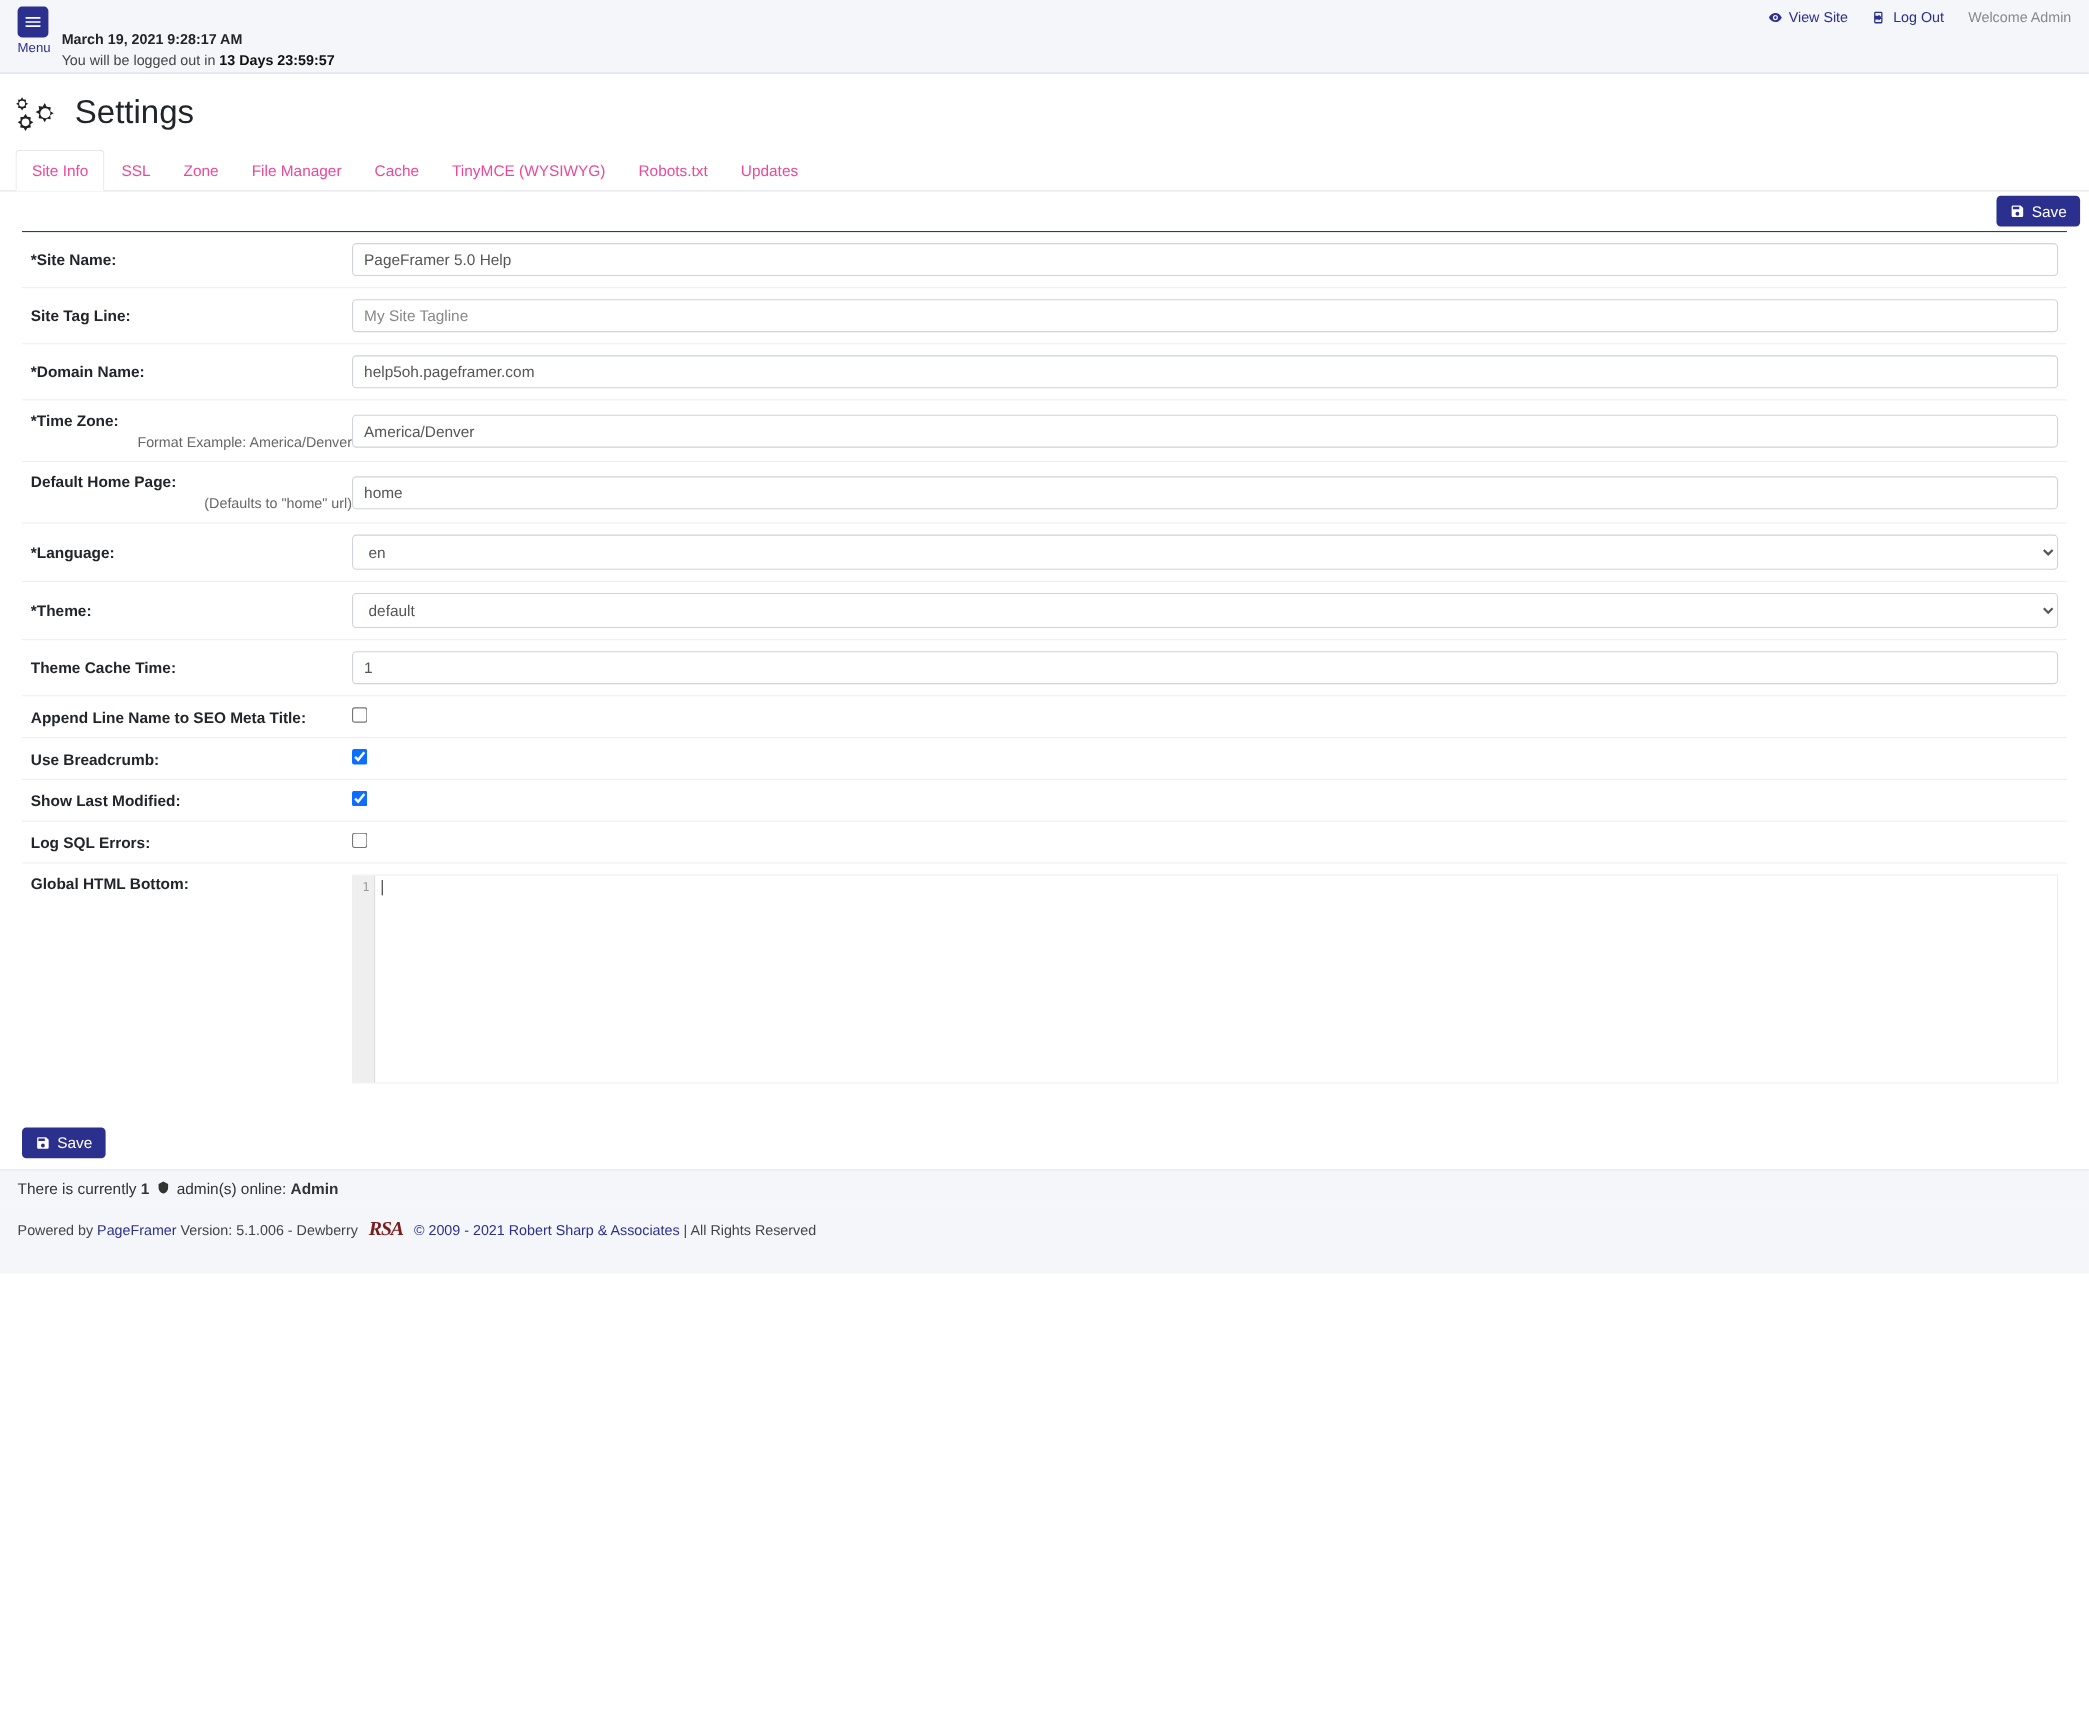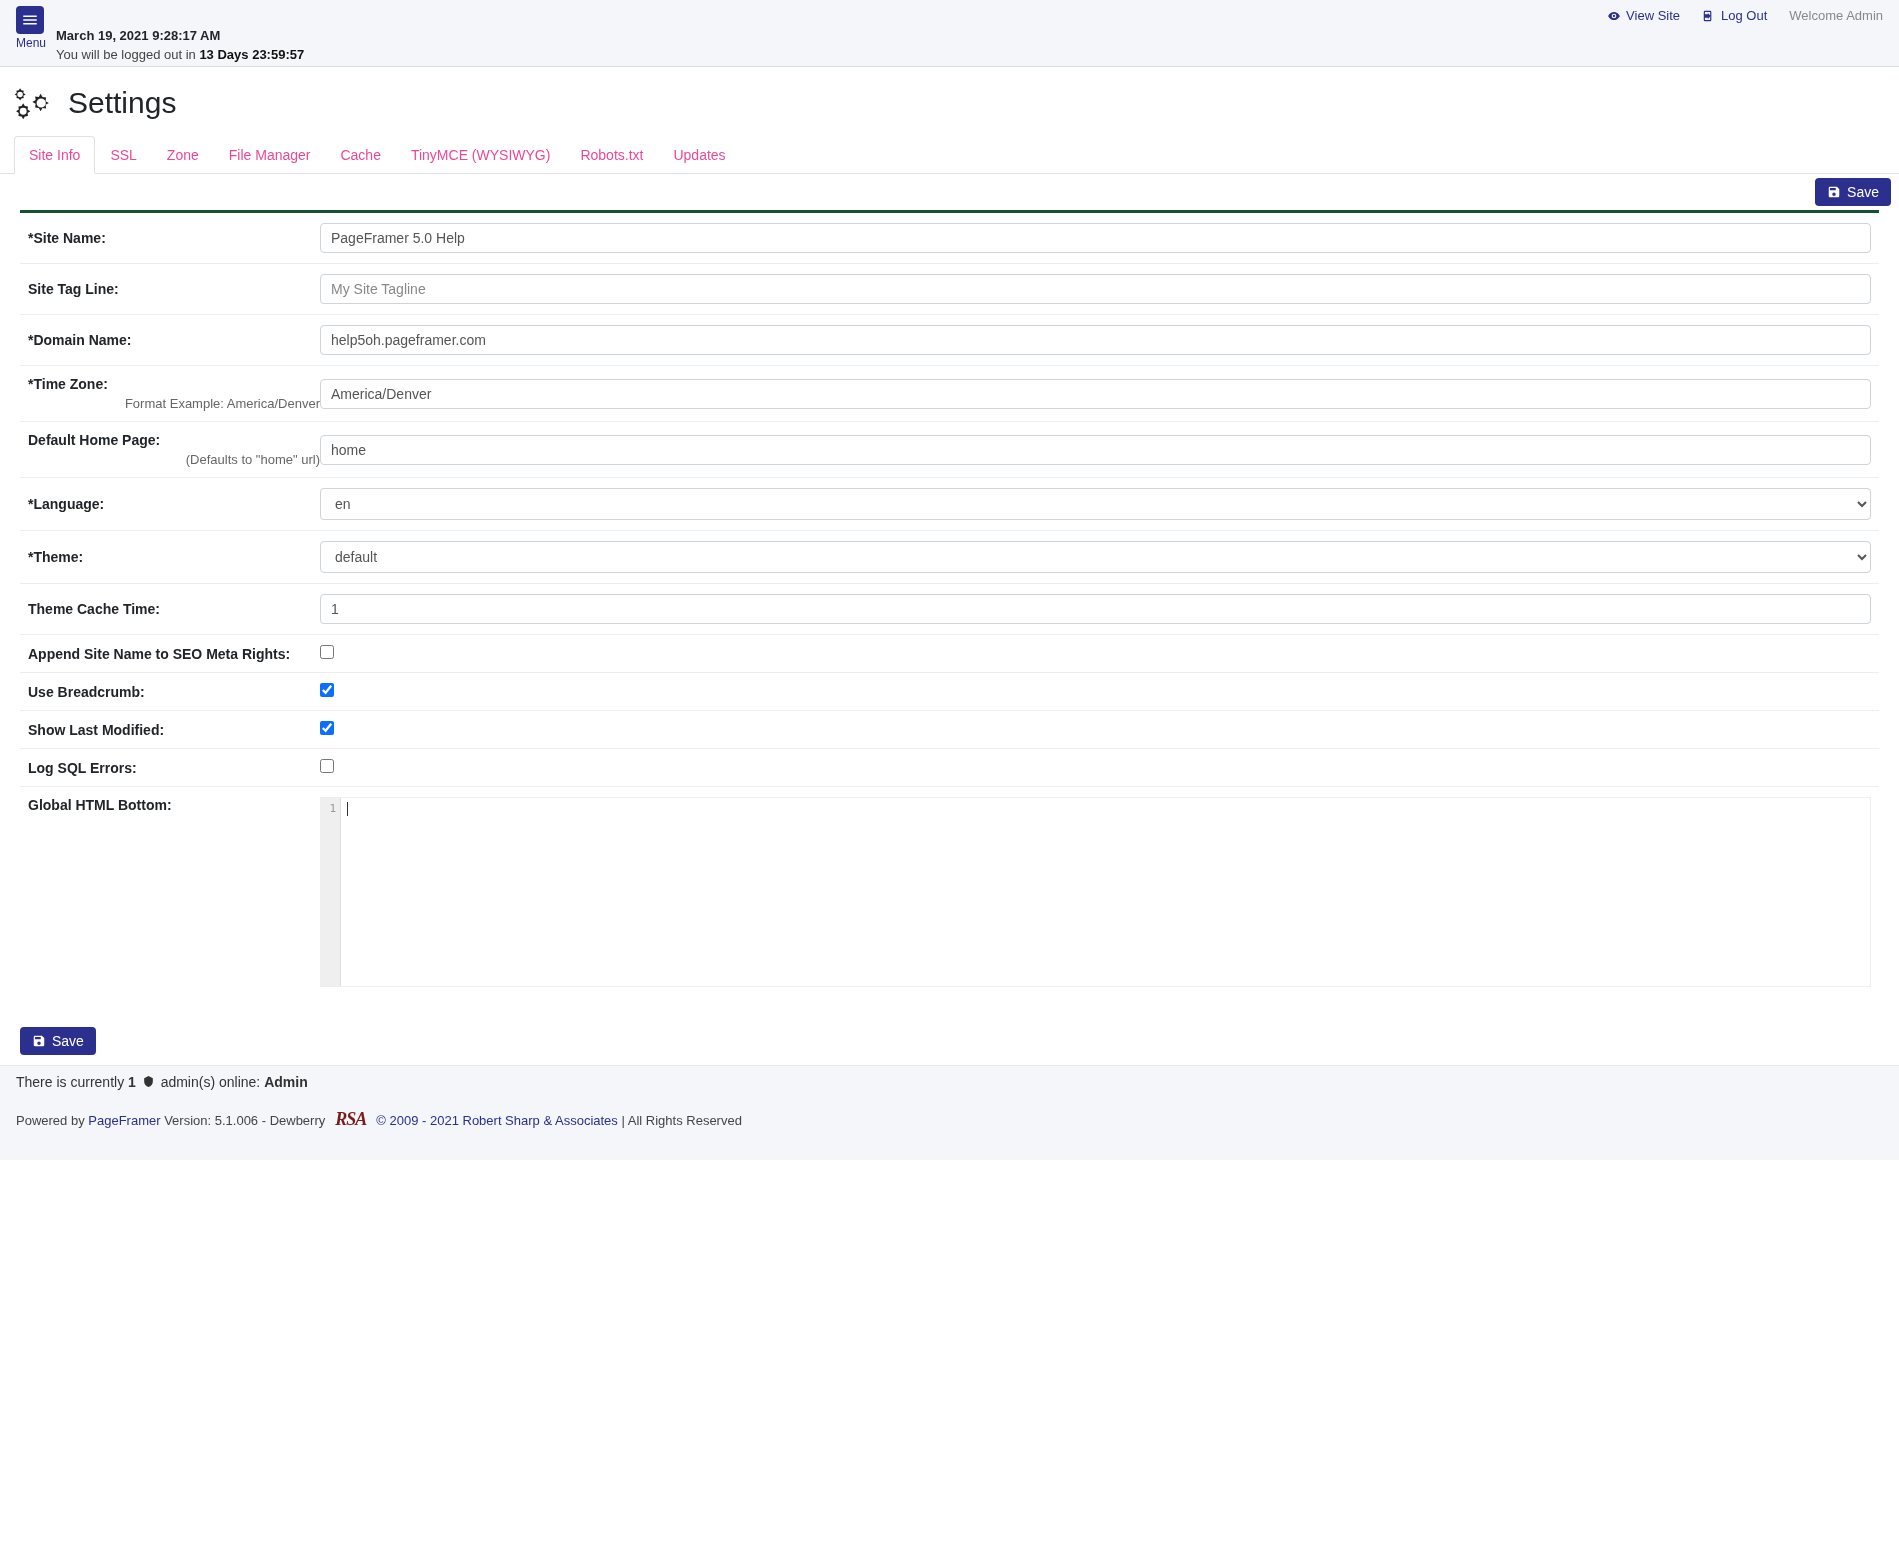--- a/index.html
+++ b/index.html
@@ -80,21 +80,21 @@
     display:inline-flex; gap:6px; align-items:center;
   }
 
   .form-area { padding: 0 20px 20px 20px; }
   .row {
     display:flex;
     border-top:1px solid #eceff2;
     padding:10px 0;
     align-items:center;
   }
-  .row:first-child { border-top:3px solid #14532d; }
+  .row:first-child { border-top:1px solid #14532d; }
   .lbl {
     width:300px;
     flex-shrink:0;
     font-weight:700;
     font-size:14px;
     padding-left:8px;
   }
   .lbl .sub { display:block; font-weight:400; color:#666; font-size:13px; margin-top:4px;text-align:right;}
   .ctl { flex:1; padding-right:8px;}
   input[type=text], select {
@@ -268,21 +268,21 @@
     <div class="lbl">*Theme:</div>
     <div class="ctl"><select><option>default</option></select></div>
   </div>
 
   <div class="row">
     <div class="lbl">Theme Cache Time:</div>
     <div class="ctl"><input type="text" value="1" style=""></div>
   </div>
 
   <div class="row">
-    <div class="lbl">Append Site Name to SEO Meta Rights:</div>
+    <div class="lbl">Append Line Name to SEO Meta Title:</div>
     <div class="ctl"><input type="checkbox" style=""></div>
   </div>
 
   <div class="row">
     <div class="lbl">Use Breadcrumb:</div>
     <div class="ctl"><input type="checkbox" checked="" style=""></div>
   </div>
 
   <div class="row">
     <div class="lbl">Show Last Modified:</div>

